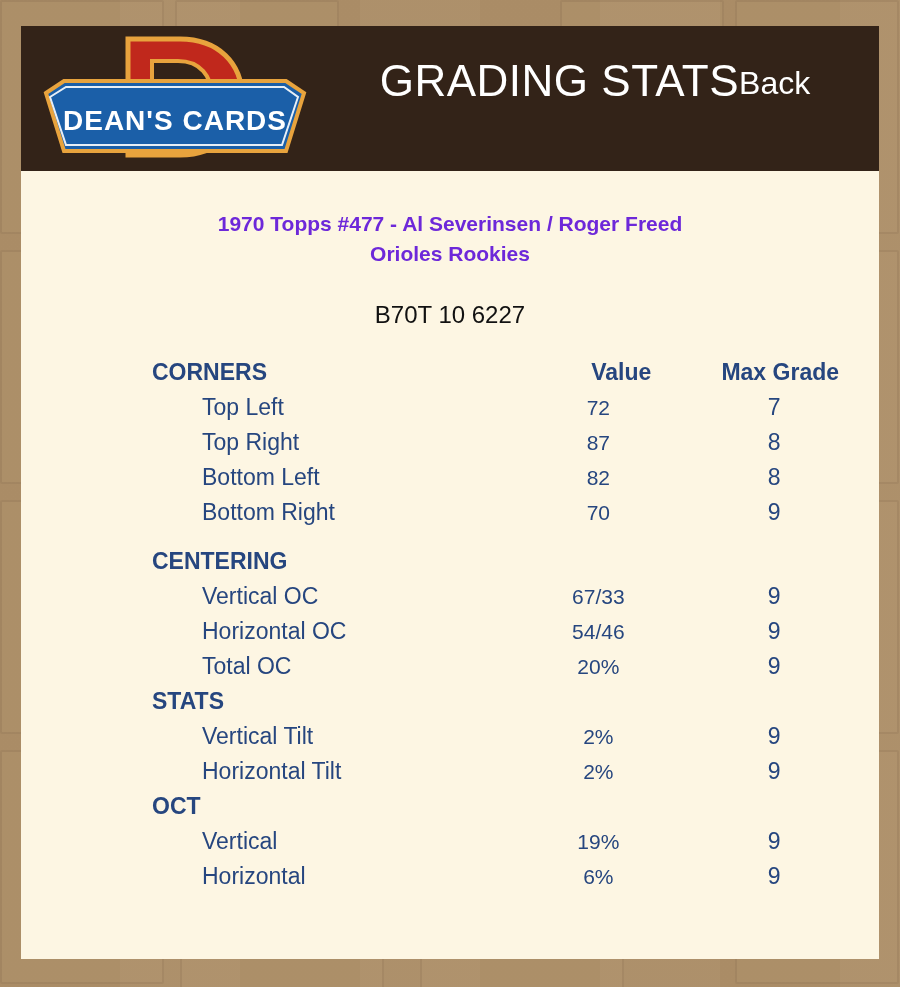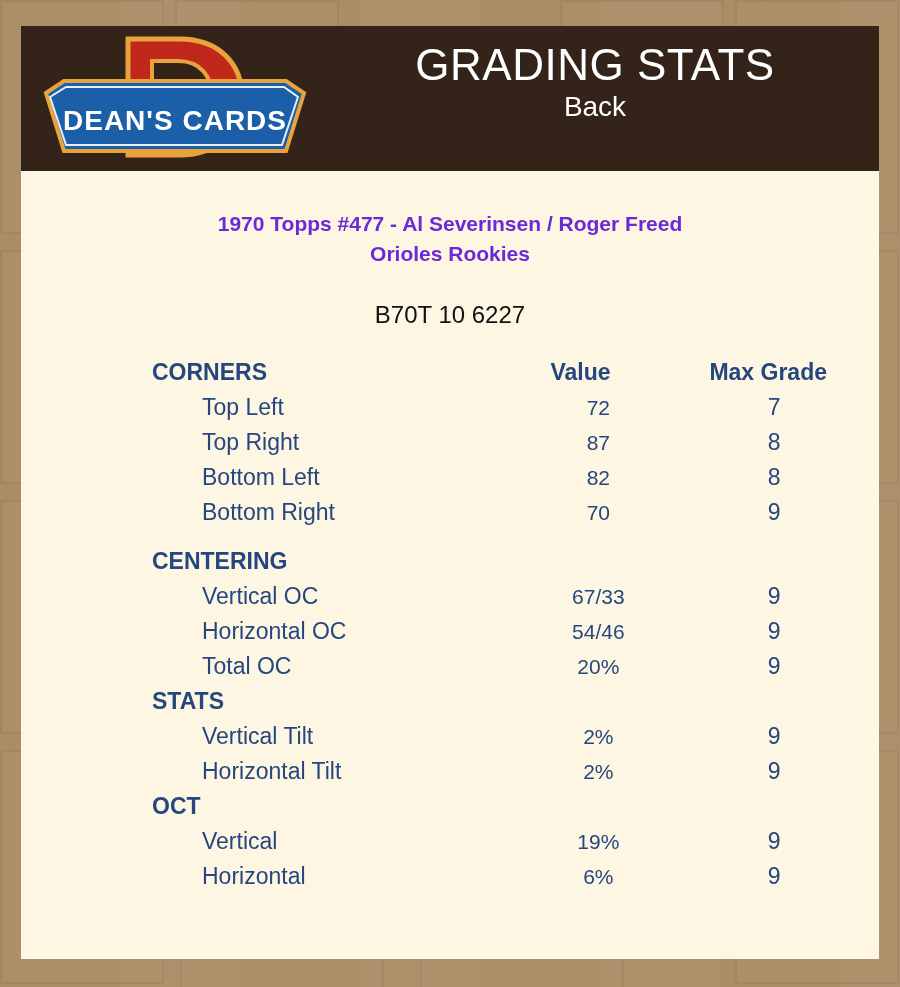--- a/index.html
+++ b/index.html
@@ -62,32 +62,32 @@
     height: 135px;
   }
 
   .title-wrap {
     position: absolute;
     left: 290px;
     right: 0;
     top: 0;
     height: 111px;
     display: flex;
-    flex-direction: column;
+    flex-direction: row;
     align-items: center;
     justify-content: center;
     color: #ffffff;
   }
   .title-main {
     font-size: 44px;
     letter-spacing: 0.5px;
     line-height: 1.05;
   }
   .title-sub {
-    font-size: 28px;
+    font-size: 32px;
     margin-top: 4px;
     line-height: 1.05;
   }
 
   .body {
     padding: 0;
     color: #1d3461;
   }
 
   .card-title {
@@ -138,20 +138,21 @@
   .section-row .max {
     font-weight: bold;
   }
   .section-row .label {
     font-size: 23px;
   }
   .header-row .value,
   .header-row .max {
     font-weight: bold;
     font-size: 23px;
+    text-align: right;
   }
   .indent .label {
     padding-left: 50px;
   }
   .gap {
     height: 14px;
   }
 </style>
 </head>
 <body>

